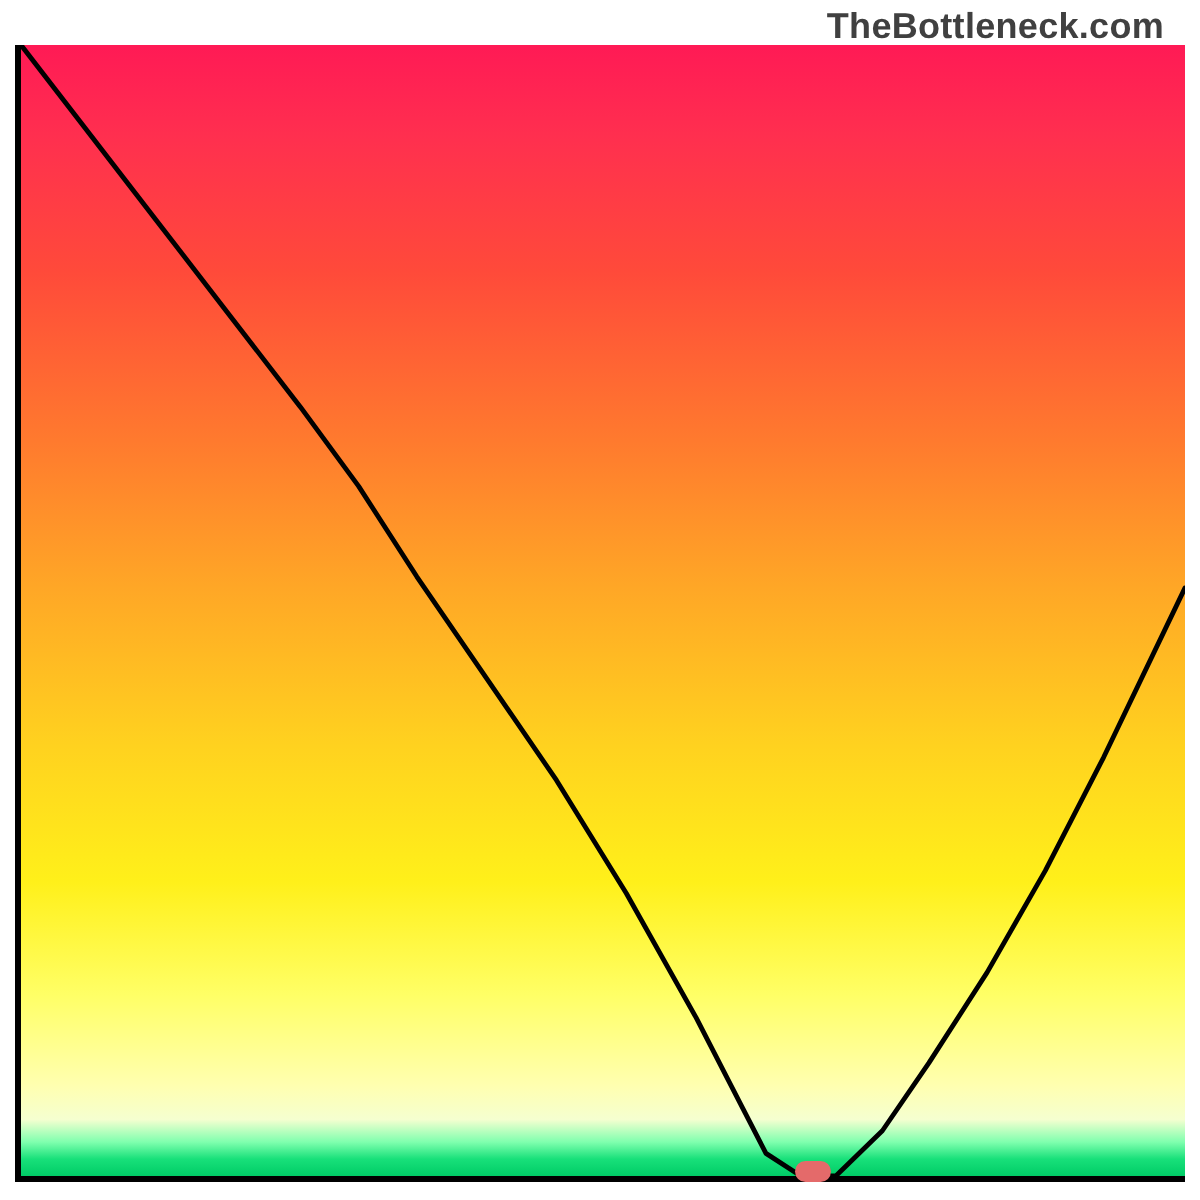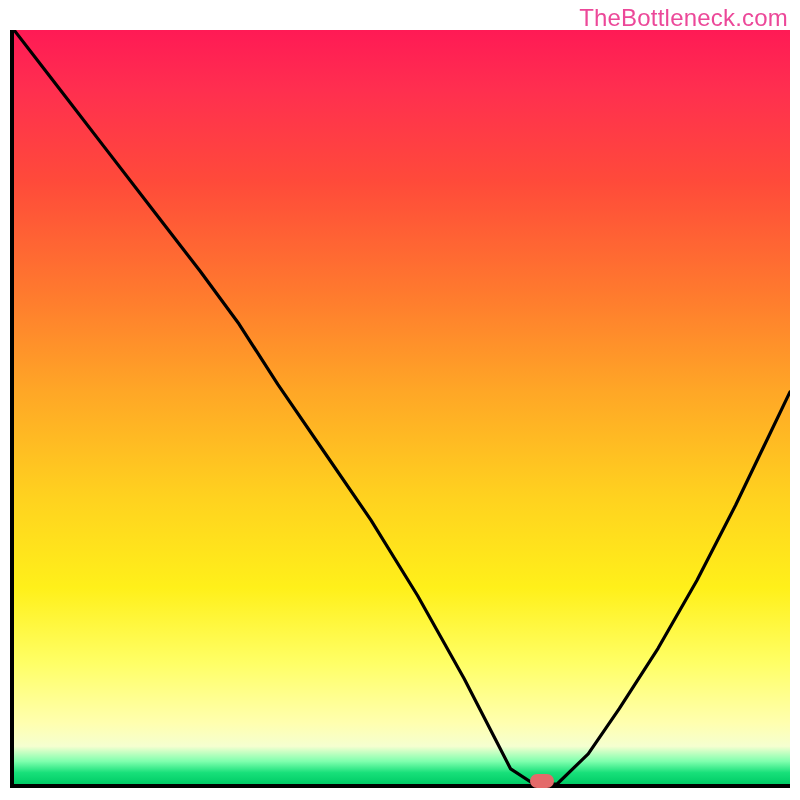--- a/index.html
+++ b/index.html
@@ -6,24 +6,24 @@
     margin: 0;
     padding: 0;
     width: 800px;
     height: 800px;
     background: #fff;
     font-family: Arial, Helvetica, sans-serif;
   }
   .watermark {
     position: absolute;
     top: 4px;
-    right: 12px;
+    right: 24px;
     font-size: 24px;
-    font-weight: 400;
-    color: #ec4899;
+    font-weight: 700;
+    color: #404040;
     letter-spacing: 0.2px;
   }
   .plot-frame {
     position: absolute;
     left: 10px;
     top: 30px;
     width: 780px;
     height: 758px;
     border-left: 4px solid #000;
     border-bottom: 4px solid #000;

